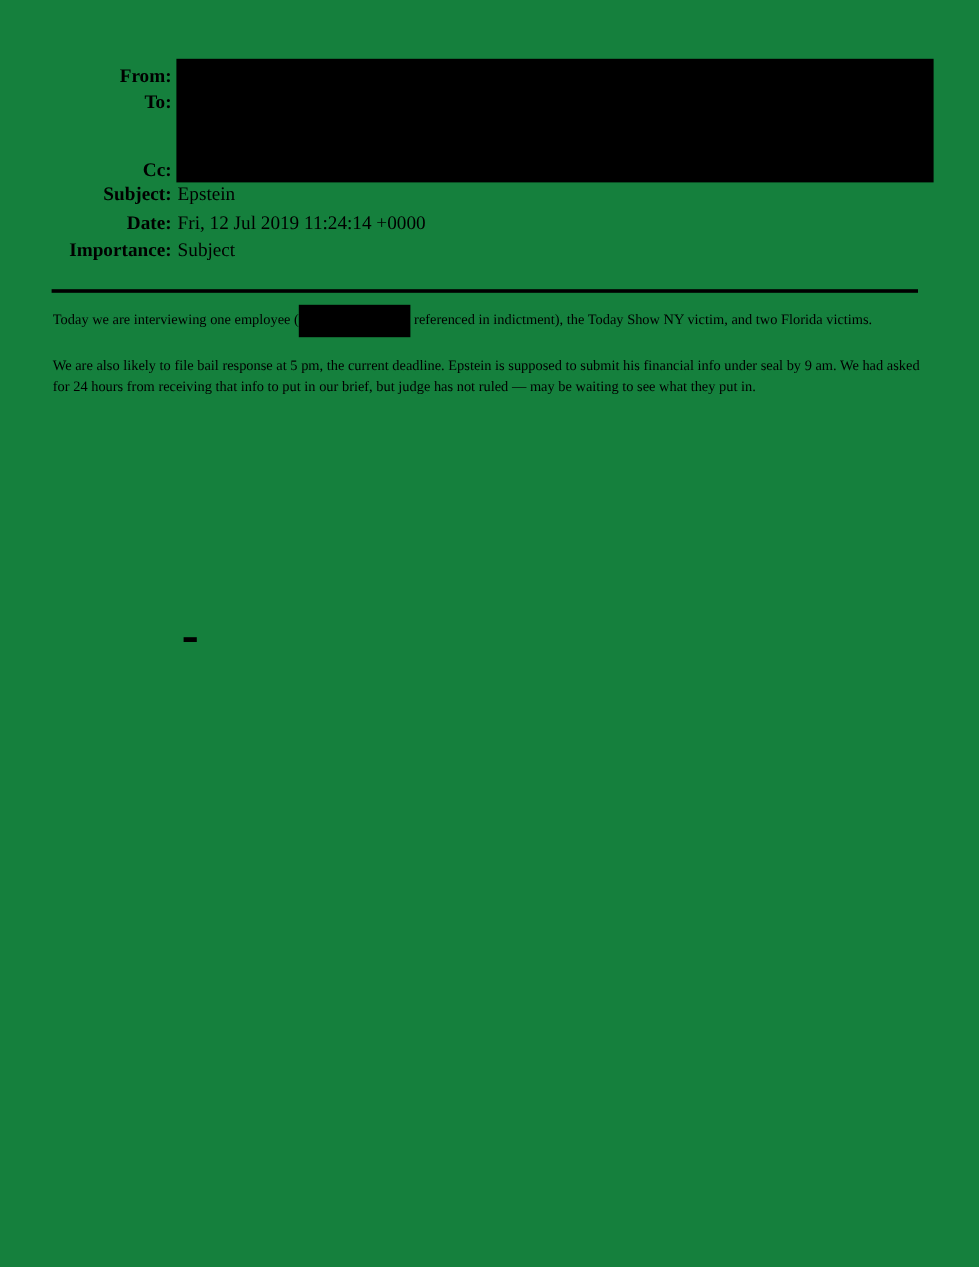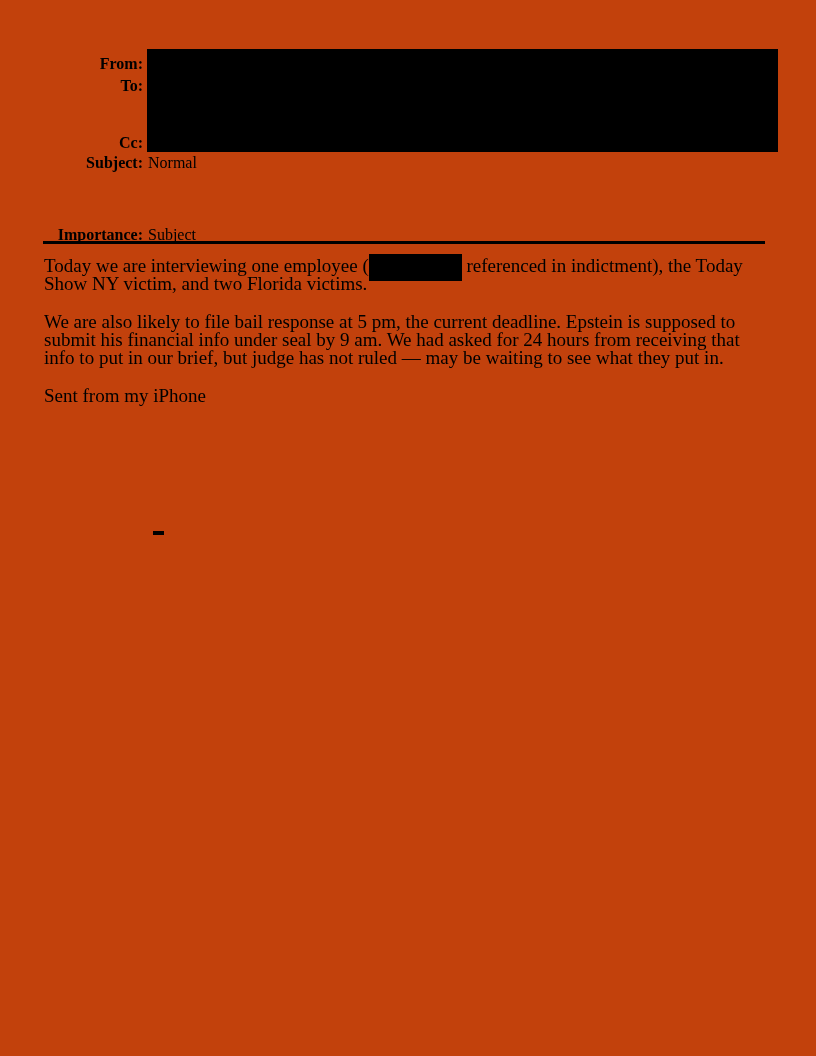--- a/index.html
+++ b/index.html
@@ -4,21 +4,21 @@
 <style>
   html, body {
     margin: 0;
     padding: 0;
     background: #ffffff;
   }
   .page {
     position: relative;
     width: 816px;
     height: 1056px;
-    background: #c2410c;
+    background: #15803d;
     overflow: hidden;
     font-family: "Liberation Serif", "DejaVu Serif", serif;
     color: #000000;
   }
 
   
   .hdr-row {
     position: absolute;
     left: 0;
     width: 816px;
@@ -36,21 +36,21 @@
   }
   .hdr-value {
     position: absolute;
     left: 148px;
   }
   .row-from       { top: 54px; }
   .row-to         { top: 76px; }
   .row-cc         { top: 133px; }
   .row-subject    { top: 153px; }
   .row-date       { top: 177px; }
-  .row-importance { top: 199px; margin-top: 26px; }
+  .row-importance { top: 199px; }
 
   .redaction-recipients {
     position: absolute;
     left: 147px;
     top: 49px;
     width: 631px;
     height: 103px;
     background: #000000;
   }
 
@@ -62,21 +62,21 @@
     height: 3px;
     background: #000000;
   }
 
   
   .body-text {
     position: absolute;
     left: 44px;
     top: 257px;
     width: 730px;
-    font-size: 19px;
+    font-size: 12px;
     line-height: 18px;
   }
   .body-text p {
     margin: 0 0 20px 0;
   }
   .redaction-inline {
     display: inline-block;
     width: 93px;
     height: 27px;
     background: #000000;
@@ -107,30 +107,33 @@
   </div>
   <div class="hdr-row row-cc">
     <span class="hdr-label">Cc:</span>
     <span class="hdr-value"></span>
   </div>
 
   <div class="redaction-recipients"></div>
 
   <div class="hdr-row row-subject">
     <span class="hdr-label">Subject:</span>
-    <span class="hdr-value">Normal</span>
+    <span class="hdr-value">Epstein</span>
+  </div>
+  <div class="hdr-row row-date">
+    <span class="hdr-label">Date:</span>
+    <span class="hdr-value">Fri, 12 Jul 2019 11:24:14 +0000</span>
   </div>
   <div class="hdr-row row-importance">
     <span class="hdr-label">Importance:</span>
     <span class="hdr-value">Subject</span>
   </div>
 
   <div class="header-rule"></div>
 
   <div class="body-text">
     <p><span>Today we are interviewing one employee (</span><span class="redaction-inline"></span><span> referenced in indictment), the Today Show NY victim, and two Florida victims.</span></p>
     <p>We are also likely to file bail response at 5 pm, the current deadline. Epstein is supposed to submit his financial info under seal by 9 am. We had asked for 24 hours from receiving that info to put in our brief, but judge has not ruled — may be waiting to see what they put in.</p>
-    <p>Sent from my iPhone</p>
   </div>
 
   <div class="redaction-small"></div>
 
 </div>
 
 </body></html>

